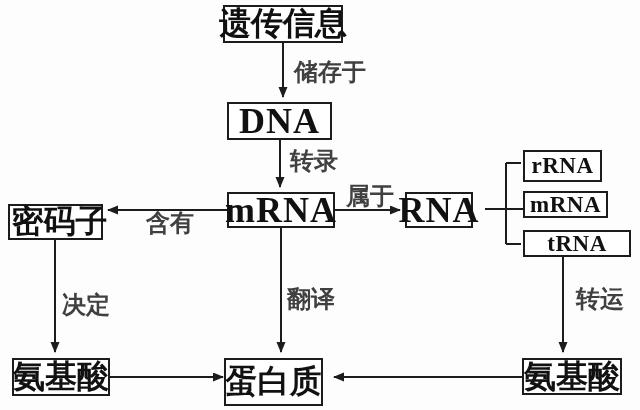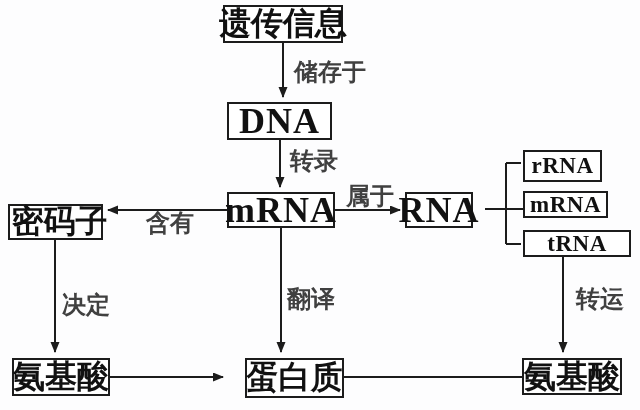--- a/index.html
+++ b/index.html
@@ -78,21 +78,21 @@
   <div class="node latin" style="left:405px;top:192px;width:68px;height:36px;">RNA</div>
 
   <div class="node small" style="left:523px;top:150px;width:79px;height:32px;text-align:right;">rRNA</div>
 
   <div class="node small" style="left:523px;top:191px;width:85px;height:27px;">mRNA</div>
 
   <div class="node small" style="left:523px;top:230px;width:108px;height:27px;">tRNA</div>
 
   <div class="node cjk" style="left:12px;top:358px;width:98px;height:38px;">氨基酸</div>
 
-  <div class="node cjk" style="left:245px;top:358px;width:99px;height:40px;">蛋白质</div>
+  <div class="node cjk" style="left:224px;top:358px;width:99px;height:48px;">蛋白质</div>
 
   <div class="node cjk" style="left:522px;top:358px;width:100px;height:37px;">氨基酸</div>
 
   <div class="elabel" style="left:294px;top:56px;">储存于</div>
 
   <div class="elabel" style="left:290px;top:145px;text-align:right;">转录</div>
 
   <div class="elabel" style="left:146px;top:179px;margin-top:28px;">含有</div>
 
   <div class="elabel" style="left:346px;top:180px;">属于</div>

